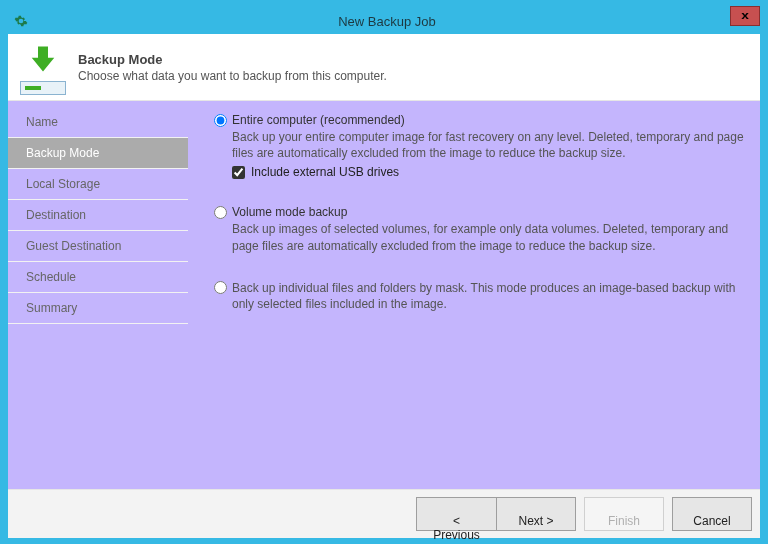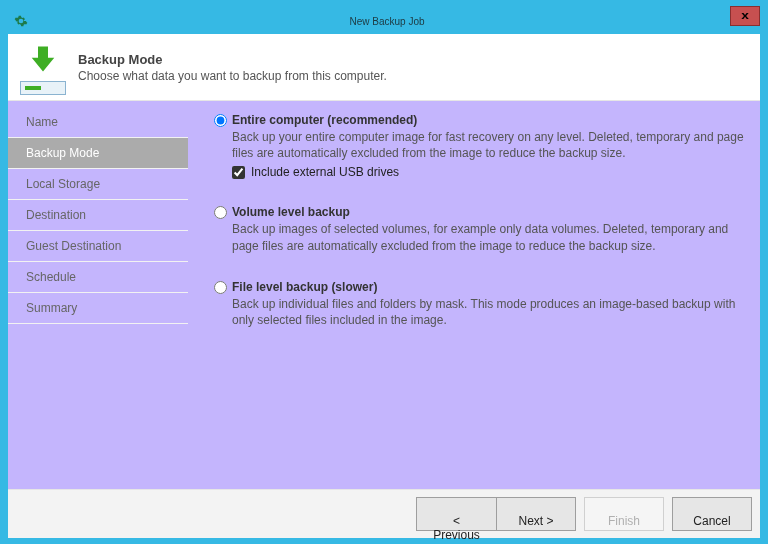--- a/index.html
+++ b/index.html
@@ -31,21 +31,21 @@
   .titlebar .gear {
     width: 26px;
     display: flex;
     align-items: center;
     justify-content: center;
   }
   .titlebar .gear svg { width: 14px; height: 14px; fill: #1d7a4a; }
   .titlebar .title {
     flex: 1;
     text-align: center;
-    font-size: 10px;
+    font-size: 13px;
     color: #1d3941;
     padding-right: 20px;
   }
   .titlebar .close {
     position: absolute;
     right: 0;
     top: -2px;
     width: 28px;
     height: 18px;
     background: #c75050;
@@ -131,21 +131,21 @@
     padding: 12px 16px 8px 26px;
   }
   .opt {
     display: flex;
     margin-bottom: 26px;
   }
   .opt:last-child { margin-bottom: 8px; }
   .opt .radio { width: 18px; padding-top:1px; }
   .opt .radio input { margin:0; }
   .opt .otxt { flex:1; }
-  .opt .otxt .ot { font-weight: bold; color:#333; margin-bottom:2px; }
+  .opt .otxt .ot { font-weight: normal; color:#333; margin-bottom:2px; }
   .opt .otxt .od { color: #555; line-height: 1.35; }
   .opt .otxt .chk { margin-top:4px; display:flex; align-items:center; }
   .opt .otxt .chk input { margin:0 6px 0 0; accent-color:#333; }
   
   .footer {
     height: 48px;
     border-top: 1px solid #e6e6e6;
     background: #f3f3f3;
     display: flex;
     align-items: center;
@@ -227,29 +227,28 @@
           <label class="chk">
             <input type="checkbox" checked="" style="">
             <span>Include external USB drives</span>
           </label>
         </div>
       </div>
 
       <div class="opt">
         <div class="radio"><input type="radio" name="mode" style=""></div>
         <div class="otxt">
-          <div class="ot">Volume level backup</div>
+          <div class="ot">Volume mode backup</div>
           <div class="od">Back up images of selected volumes, for example only data volumes. Deleted, temporary and page files are automatically excluded from the image to reduce the backup size.</div>
         </div>
       </div>
 
       <div class="opt">
         <div class="radio"><input type="radio" name="mode" style=""></div>
         <div class="otxt">
-          <div class="ot">File level backup (slower)</div>
           <div class="od">Back up individual files and folders by mask. This mode produces an image-based backup with only selected files included in the image.</div>
         </div>
       </div>
 
     </div>
   </div>
 
   <div class="footer">
     <div class="grp">
       <button>&lt; Previous</button>

